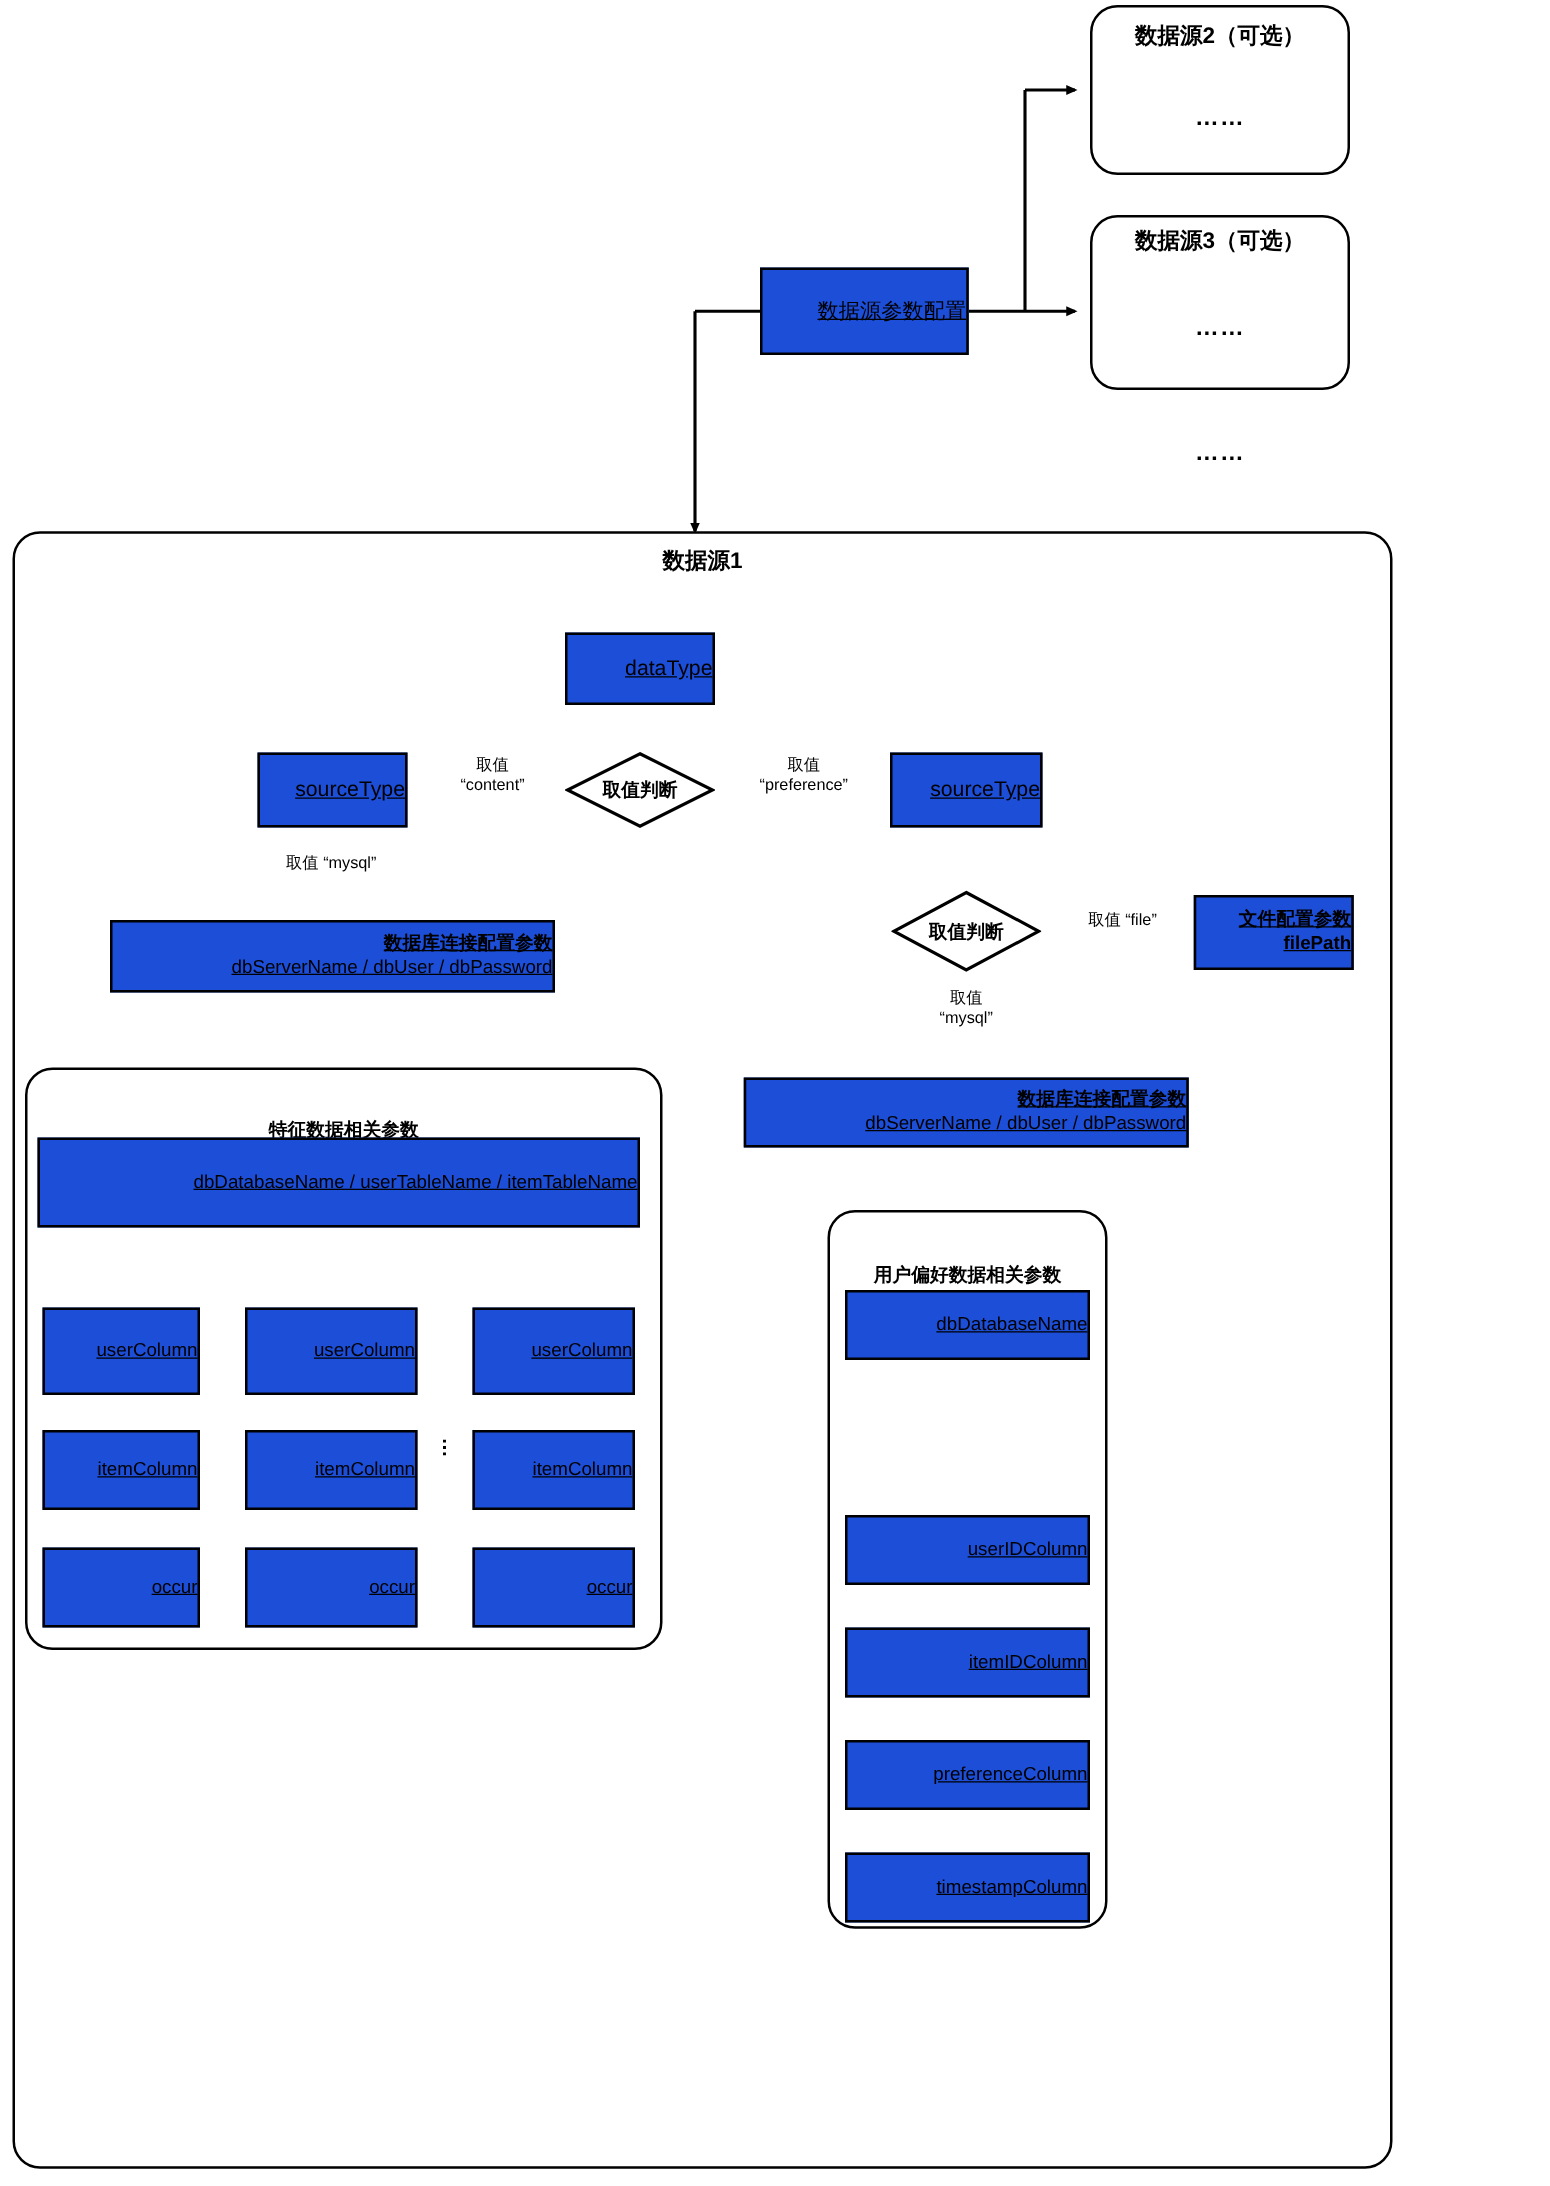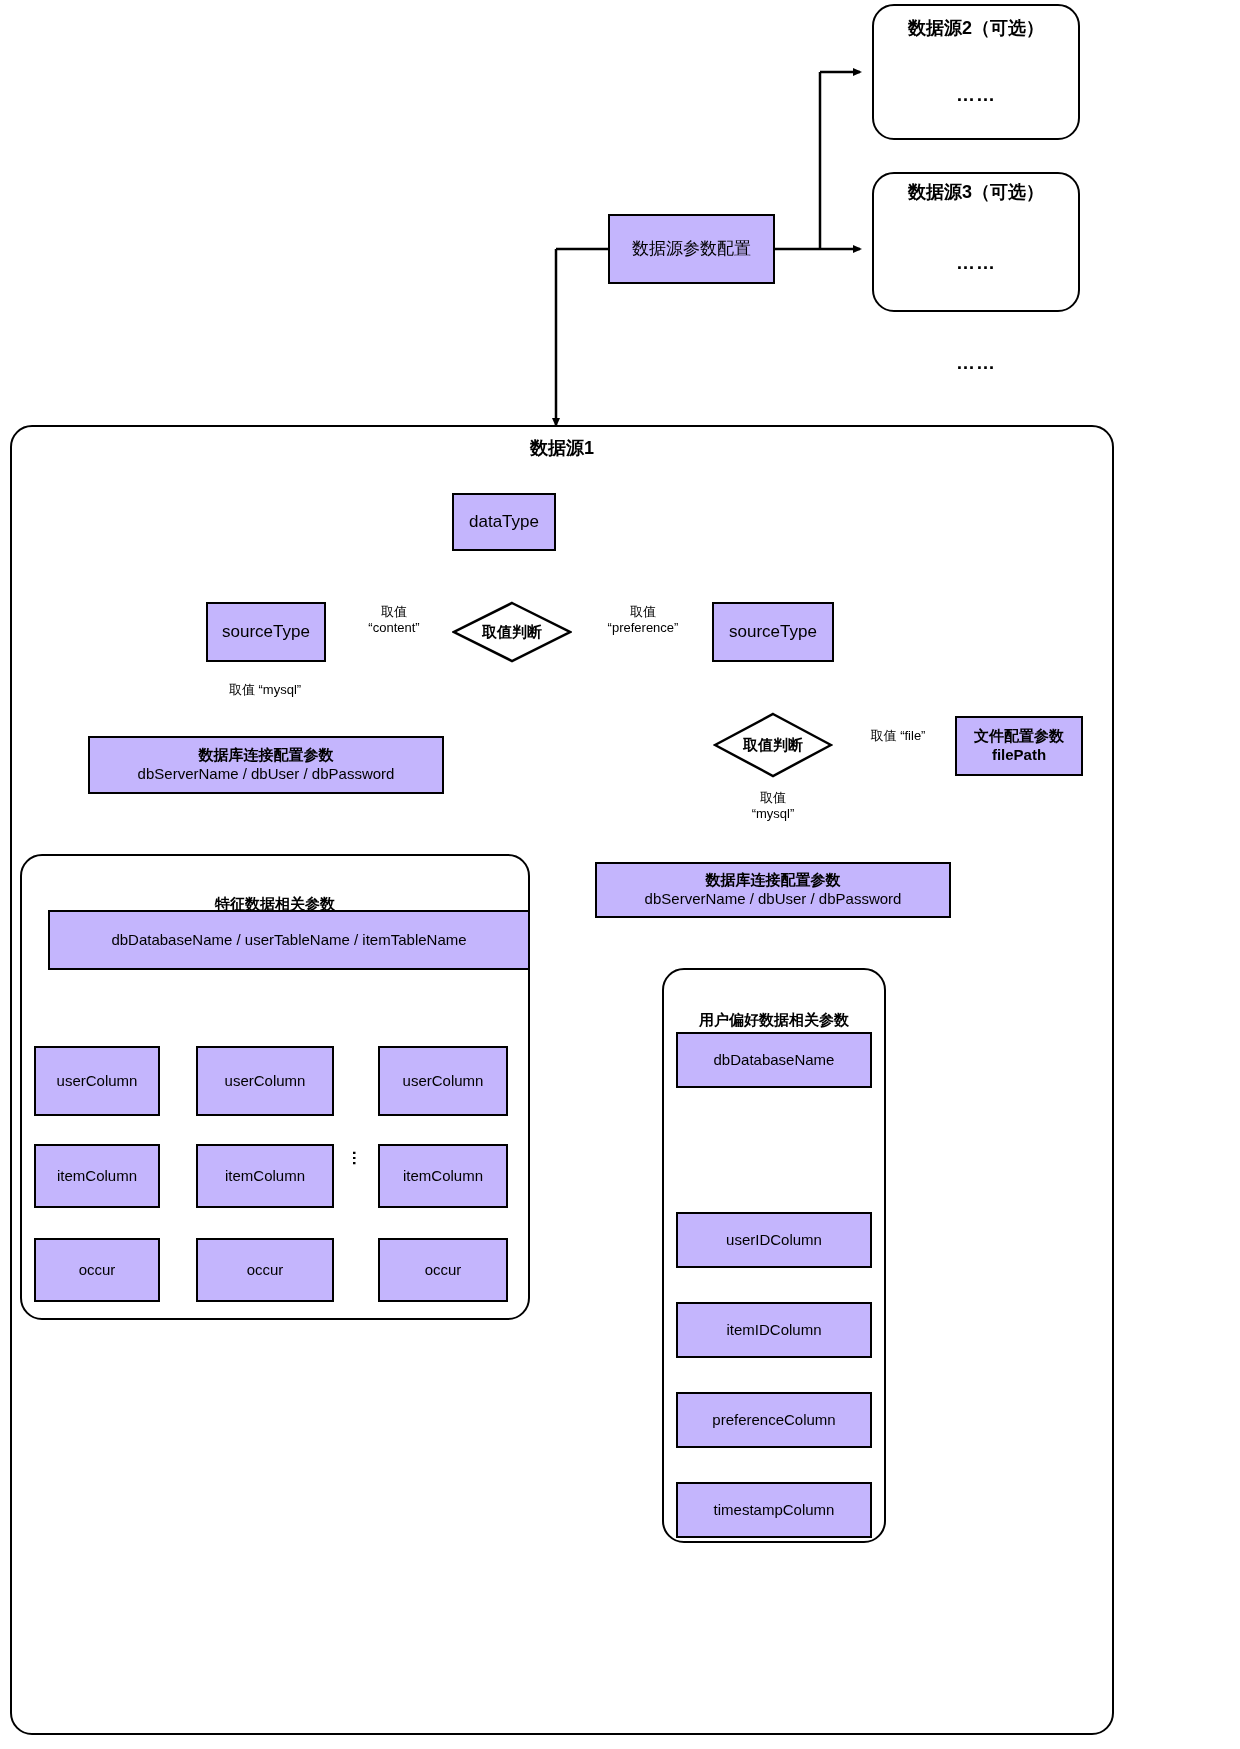--- a/index.html
+++ b/index.html
@@ -2,23 +2,23 @@
 <html><head>
 <meta charset="utf-8">
 <style>
   html,body{margin:0;padding:0;background:#fff;}
   body{
     font-family:"Liberation Sans","DejaVu Sans",sans-serif;
     width:1240px;height:1749px;position:relative;overflow:hidden;color:#000;
   }
   #canvas{position:absolute;left:0;top:0;width:1240px;height:1749px;}
   svg.lines{position:absolute;left:0;top:0;width:1240px;height:1749px;pointer-events:none;}
-  .node{position:absolute;box-sizing:border-box;border:2px solid #000;background:#c4b5fd;
-        display:flex;flex-direction:column;align-items:center;justify-content:center;
-        text-align:center;line-height:1.25;}
+  .node{position:absolute;box-sizing:border-box;border:2px solid #000;background:#1d4ed8;
+        display:flex;flex-direction:column;align-items:flex-end;justify-content:center;
+        text-align:center;line-height:1.25;text-decoration:underline;}
   .rect{border-radius:0;}
   .grouptitle{position:absolute;font-size:15px;font-weight:600;text-align:center;margin-top:29px;}
   .lbl{position:absolute;font-size:13px;text-align:center;line-height:1.2;white-space:nowrap;}
   .lbl2{position:absolute;font-size:13px;text-align:center;line-height:1.25;}
   .big{font-size:18px;font-weight:600;}
   .mid{font-size:17px;}
   .small{font-size:15px;}
   .dots{position:absolute;font-size:19px;letter-spacing:1px;font-weight:700;}
   .diamond-wrap{position:absolute;}
   .diamond-wrap .dtext{position:absolute;left:0;top:0;width:100%;height:100%;
@@ -101,21 +101,21 @@
 
   <div class="dots" style="left:872px;top:352px;width:208px;text-align:center;">……</div>
 
   <div class="node rect" style="left:608px;top:214px;width:167px;height:70px;">
     <span class="mid">数据源参数配置</span>
   </div>
 
   <div class="containerbox" style="left:10px;top:425px;width:1104px;height:1310px;"></div>
   <div class="plaintitle big" style="left:10px;top:436px;width:1104px;">数据源1</div>
 
-  <div class="node rect" style="left:452px;top:493px;width:104px;height:58px;">
+  <div class="node rect" style="left:452px;top:506px;width:120px;height:58px;">
     <span class="mid">dataType</span>
   </div>
 
   <div class="diamond-wrap" style="left:452px;top:601px;width:120px;height:62px;">
     <svg width="120" height="62" viewBox="0 0 120 62">
       <polygon points="60,2 118,31 60,60 2,31" fill="#fff" stroke="#000" stroke-width="2.5"></polygon>
     </svg>
     <span class="dtext">取值判断</span>
   </div>
 
@@ -134,21 +134,21 @@
   <div class="lbl" style="left:175px;top:682px;width:180px;">取值  “mysql”</div>
 
   <div class="node rect" style="left:88px;top:736px;width:356px;height:58px;">
     <span class="small" style="font-weight:600">数据库连接配置参数</span>
     <span class="small">dbServerName / dbUser / dbPassword</span>
   </div>
 
   <div class="containerbox" style="left:20px;top:854px;width:510px;height:466px;"></div>
   <div class="grouptitle" style="left:20px;top:866px;width:510px;">特征数据相关参数</div>
 
-  <div class="node rect" style="left:48px;top:910px;width:482px;height:60px;">
+  <div class="node rect" style="left:30px;top:910px;width:482px;height:72px;">
     <span class="small">dbDatabaseName / userTableName / itemTableName</span>
   </div>
 
   <div class="node rect" style="left:34px;top:1046px;width:126px;height:70px;">
     <span class="small">userColumn</span>
   </div>
   <div class="node rect" style="left:196px;top:1046px;width:138px;height:70px;">
     <span class="small">userColumn</span>
   </div>
   <div class="node rect" style="left:378px;top:1046px;width:130px;height:70px;">

